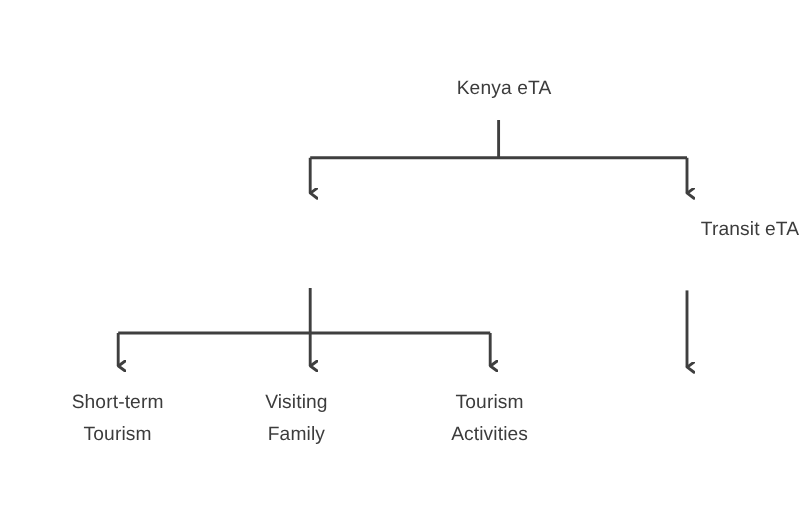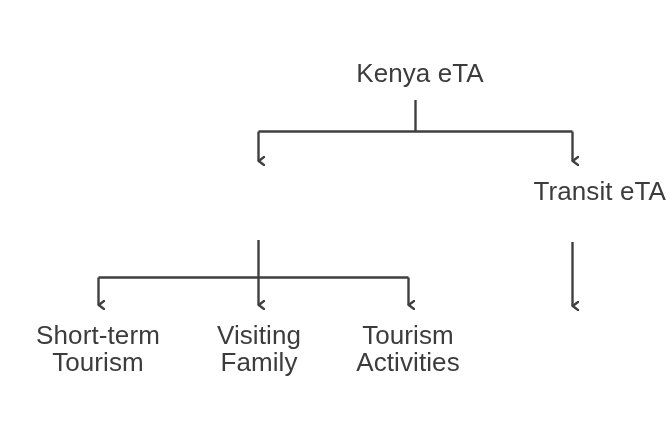--- a/index.html
+++ b/index.html
@@ -25,31 +25,31 @@
     position: absolute;
     top: 0;
     left: 0;
     width: 670px;
     height: 443px;
   }
   .node {
     position: absolute;
     text-align: center;
     color: #3c3c3c;
-    font-size: 26px;
+    font-size: 16px;
     line-height: 27px;
     font-weight: 400;
     white-space: pre-line;
     letter-spacing: 0.1px;
   }
   .node-root   { left: 280px; top: 60px;  width: 280px; }
   .node-l2a    { left: 140px; top: 178px; width: 236px; }
   .node-l2b    { left: 480px; top: 178px; width: 186px; text-align: right; }
   .node-l3a    { left: 8px;   top: 322px; width: 180px; }
-  .node-l3b    { left: 190px; top: 322px; width: 138px; }
+  .node-l3b    { left: 178px; top: 322px; width: 138px; }
   .node-l3c    { left: 330px; top: 322px; width: 156px; }
   .node-l3d    { left: 492px; top: 322px; width: 162px; }
 </style>
 </head>
 <body>
 
 <div id="diagram-canvas">
 
   <svg class="edge-layer" viewBox="0 0 670 443">
     <defs>

